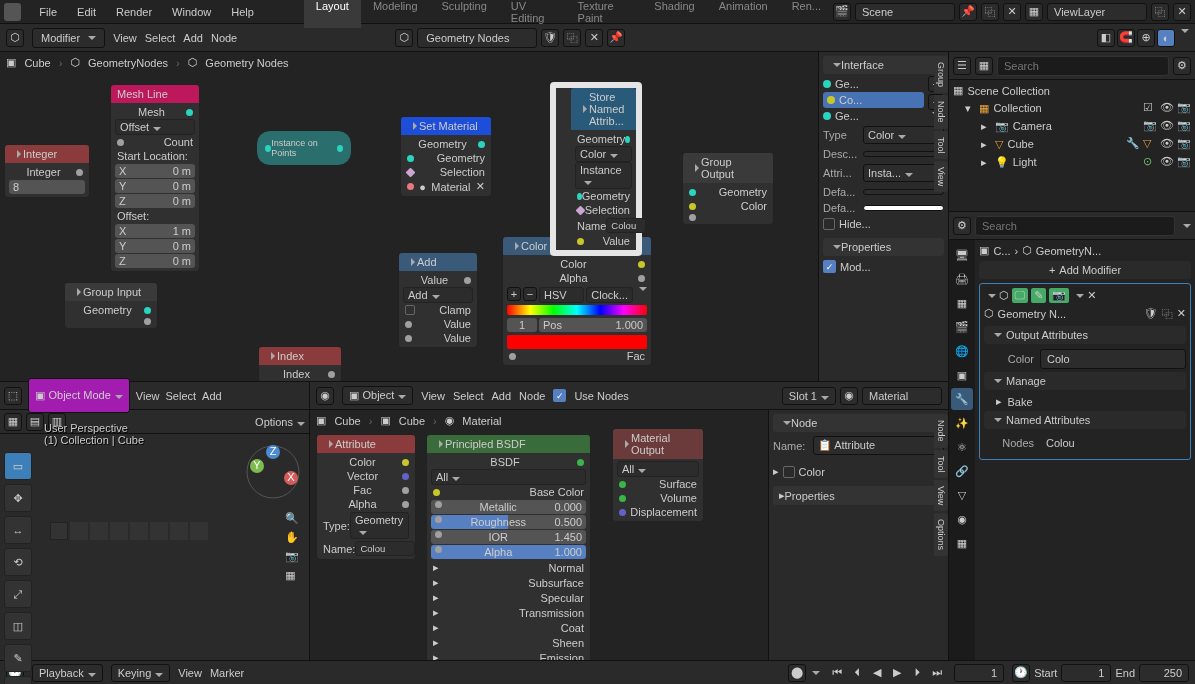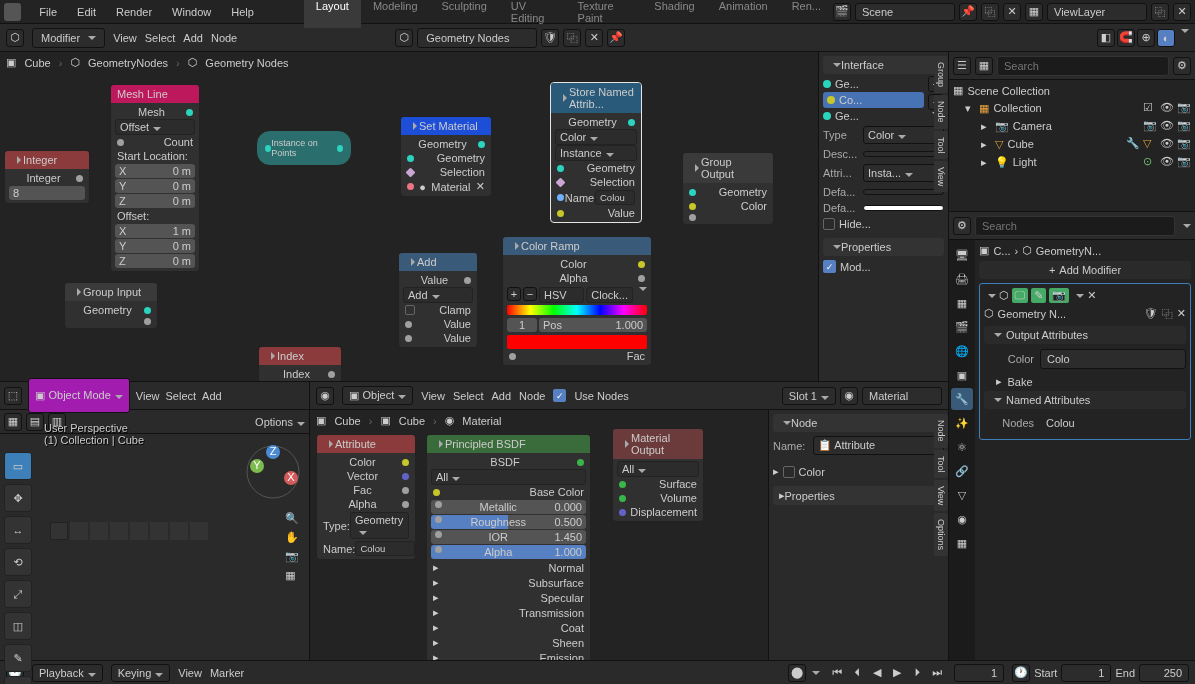--- a/index.html
+++ b/index.html
@@ -143,21 +143,21 @@
     <span>▣</span>
           <span>Cube</span>
     <span class="sep">›</span>
           <span>⬡</span>
           <span>GeometryNodes</span>
     <span class="sep">›</span>
           <span>⬡</span>
           <span>Geometry Nodes</span>
   </div>
 
-  <div class="node" style="left:4px; top:98px; width:86px;">
+  <div class="node" style="left:4px; top:92px; width:86px;">
     <div class="nhead red">
             <span class="chev" style="transform:rotate(-90deg)"></span>
             <span>Integer</span>
           </div>
     <div class="nbody">
       <div class="nrow">
               <span></span>
               <span>Integer</span>
               <span class="sock val"></span>
             </div>
@@ -345,21 +345,21 @@
               </div>
       </div>
       <div class="red-bar"></div>
       <div class="nrow">
               <span class="sock val"></span>
               <span>Fac</span>
             </div>
     </div>
   </div>
 
-  <div class="node" style="left:550px; top:30px; width:92px; border:1px solid #e5e5e5;">
+  <div class="node" style="left:550px; top:30px; width:92px; border:6px solid #e5e5e5;padding-left:15px;">
     <div class="nhead teal" style="background:#2a5a7a">
             <span class="chev" style="transform:rotate(-90deg)"></span>
             <span>Store Named Attrib...</span>
           </div>
     <div class="nbody">
       <div class="nrow">
               <span></span>
               <span>Geometry</span>
               <span class="sock geo"></span>
             </div>
@@ -824,20 +824,24 @@
           <span>✕</span>
         </div>
         <div class="phead" style="margin-top:6px">
               <span class="chev"></span>
               <span>Output Attributes</span>
             </div>
         <div class="pfield">
               <label>Color</label>
               <div class="inp">Colo</div>
             </div>
+        <div class="phead">
+              <span class="chev"></span>
+              <span>Manage</span>
+            </div>
         <div class="pfield" style="padding-left:12px">
               <span>▸</span>
               <span>Bake</span>
             </div>
         <div class="phead">
               <span class="chev"></span>
               <span>Named Attributes</span>
             </div>
         <div class="pfield">
               <label>Nodes</label>

